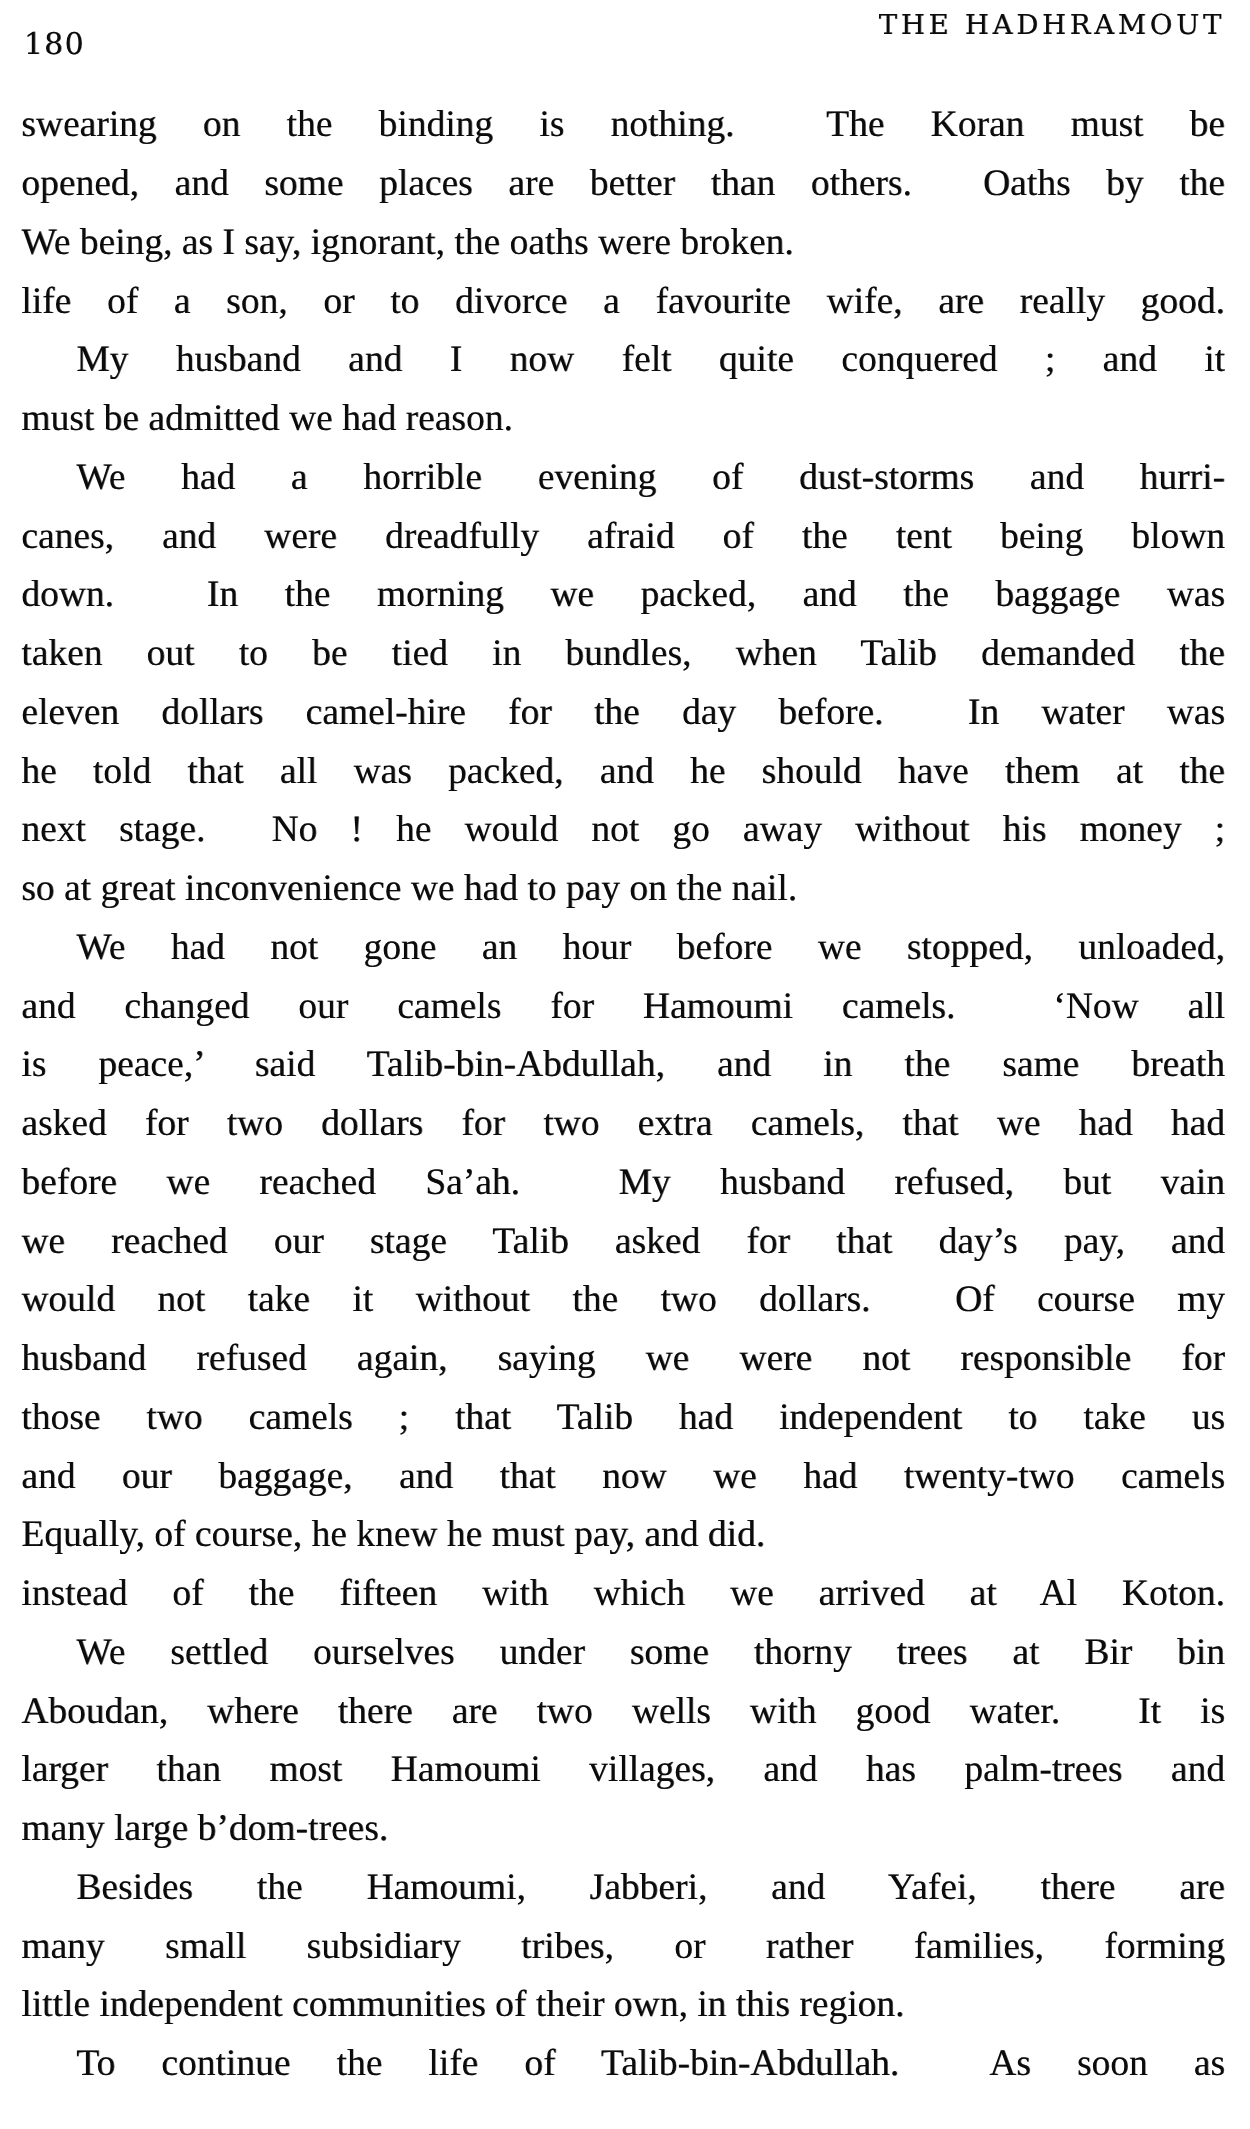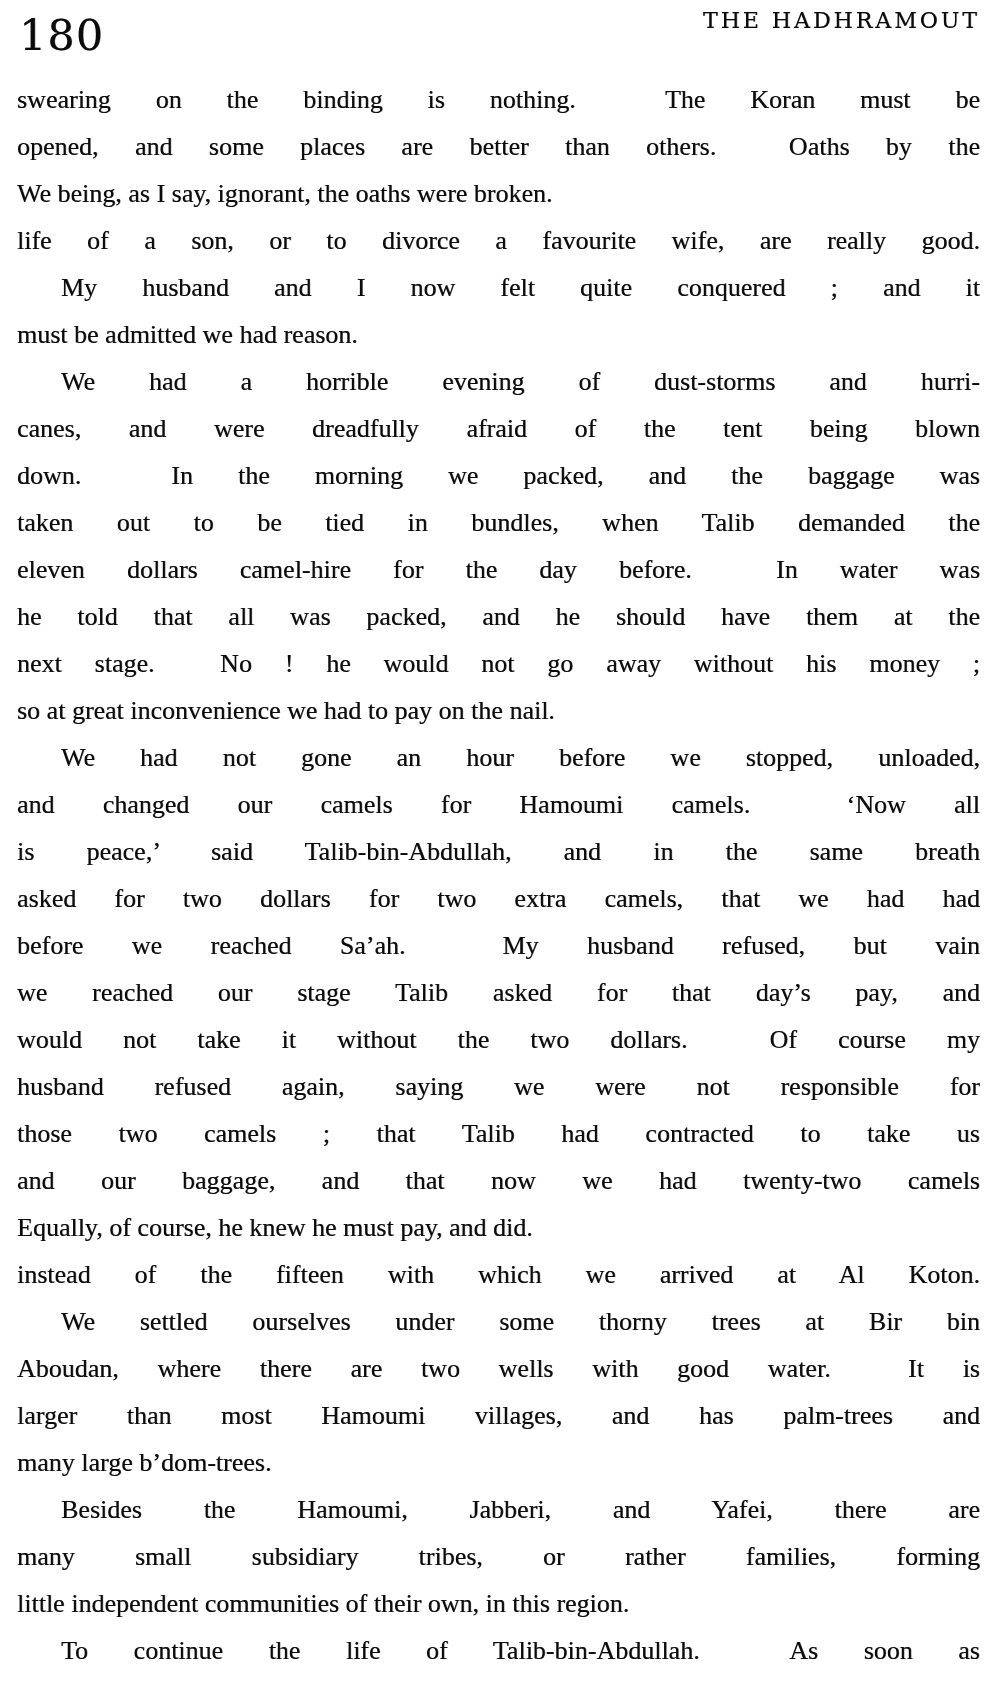--- a/index.html
+++ b/index.html
@@ -24,35 +24,35 @@
   }
   .header {
     position: relative;
     height: 42px;
     margin-bottom: 26px;
     font-family: "DejaVu Serif", serif;
   }
   .pagenum {
     position: absolute;
     left: 2px;
-    top: 2px;
-    font-size: 43px;
+    top: 13px;
+    font-size: 24px;
     letter-spacing: 1px;
   }
   .running-title {
     position: absolute;
     left: 0;
     right: 0;
     top: 0;
     text-align: right;
     font-size: 22px;
     letter-spacing: 3px;
   }
   .body-text {
-    font-size: 26px;
+    font-size: 30px;
     line-height: 47px;
   }
   .line {
     height: 47px;
     overflow: hidden;
     white-space: pre-wrap;
     text-align: justify;
     text-align-last: justify;
     text-justify: inter-word;
   }
@@ -87,21 +87,21 @@
       <div class="line">next stage.  No ! he would not go away without his money ;</div>
       <div class="line last">so at great inconvenience we had to pay on the nail.</div>
       <div class="line indent">We had not gone an hour before we stopped, unloaded,</div>
       <div class="line">and changed our camels for Hamoumi camels.  ‘Now all</div>
       <div class="line">is peace,’ said Talib-bin-Abdullah, and in the same breath</div>
       <div class="line">asked for two dollars for two extra camels, that we had had</div>
       <div class="line">before we reached Sa’ah.  My husband refused, but vain</div>
       <div class="line">we reached our stage Talib asked for that day’s pay, and</div>
       <div class="line">would not take it without the two dollars.  Of course my</div>
       <div class="line">husband refused again, saying we were not responsible for</div>
-      <div class="line">those two camels ; that Talib had contracted to take us</div>
+      <div class="line">those two camels ; that Talib had independent to take us</div>
       <div class="line">and our baggage, and that now we had twenty-two camels</div>
       <div class="line last">Equally, of course, he knew he must pay, and did.</div>
       <div class="line">instead of the fifteen with which we arrived at Al Koton.</div>
       <div class="line indent">We settled ourselves under some thorny trees at Bir bin</div>
       <div class="line">Aboudan, where there are two wells with good water.  It is</div>
       <div class="line">larger than most Hamoumi villages, and has palm-trees and</div>
       <div class="line last">many large b’dom-trees.</div>
       <div class="line indent">Besides the Hamoumi, Jabberi, and Yafei, there are</div>
       <div class="line">many small subsidiary tribes, or rather families, forming</div>
       <div class="line last">little independent communities of their own, in this region.</div>

